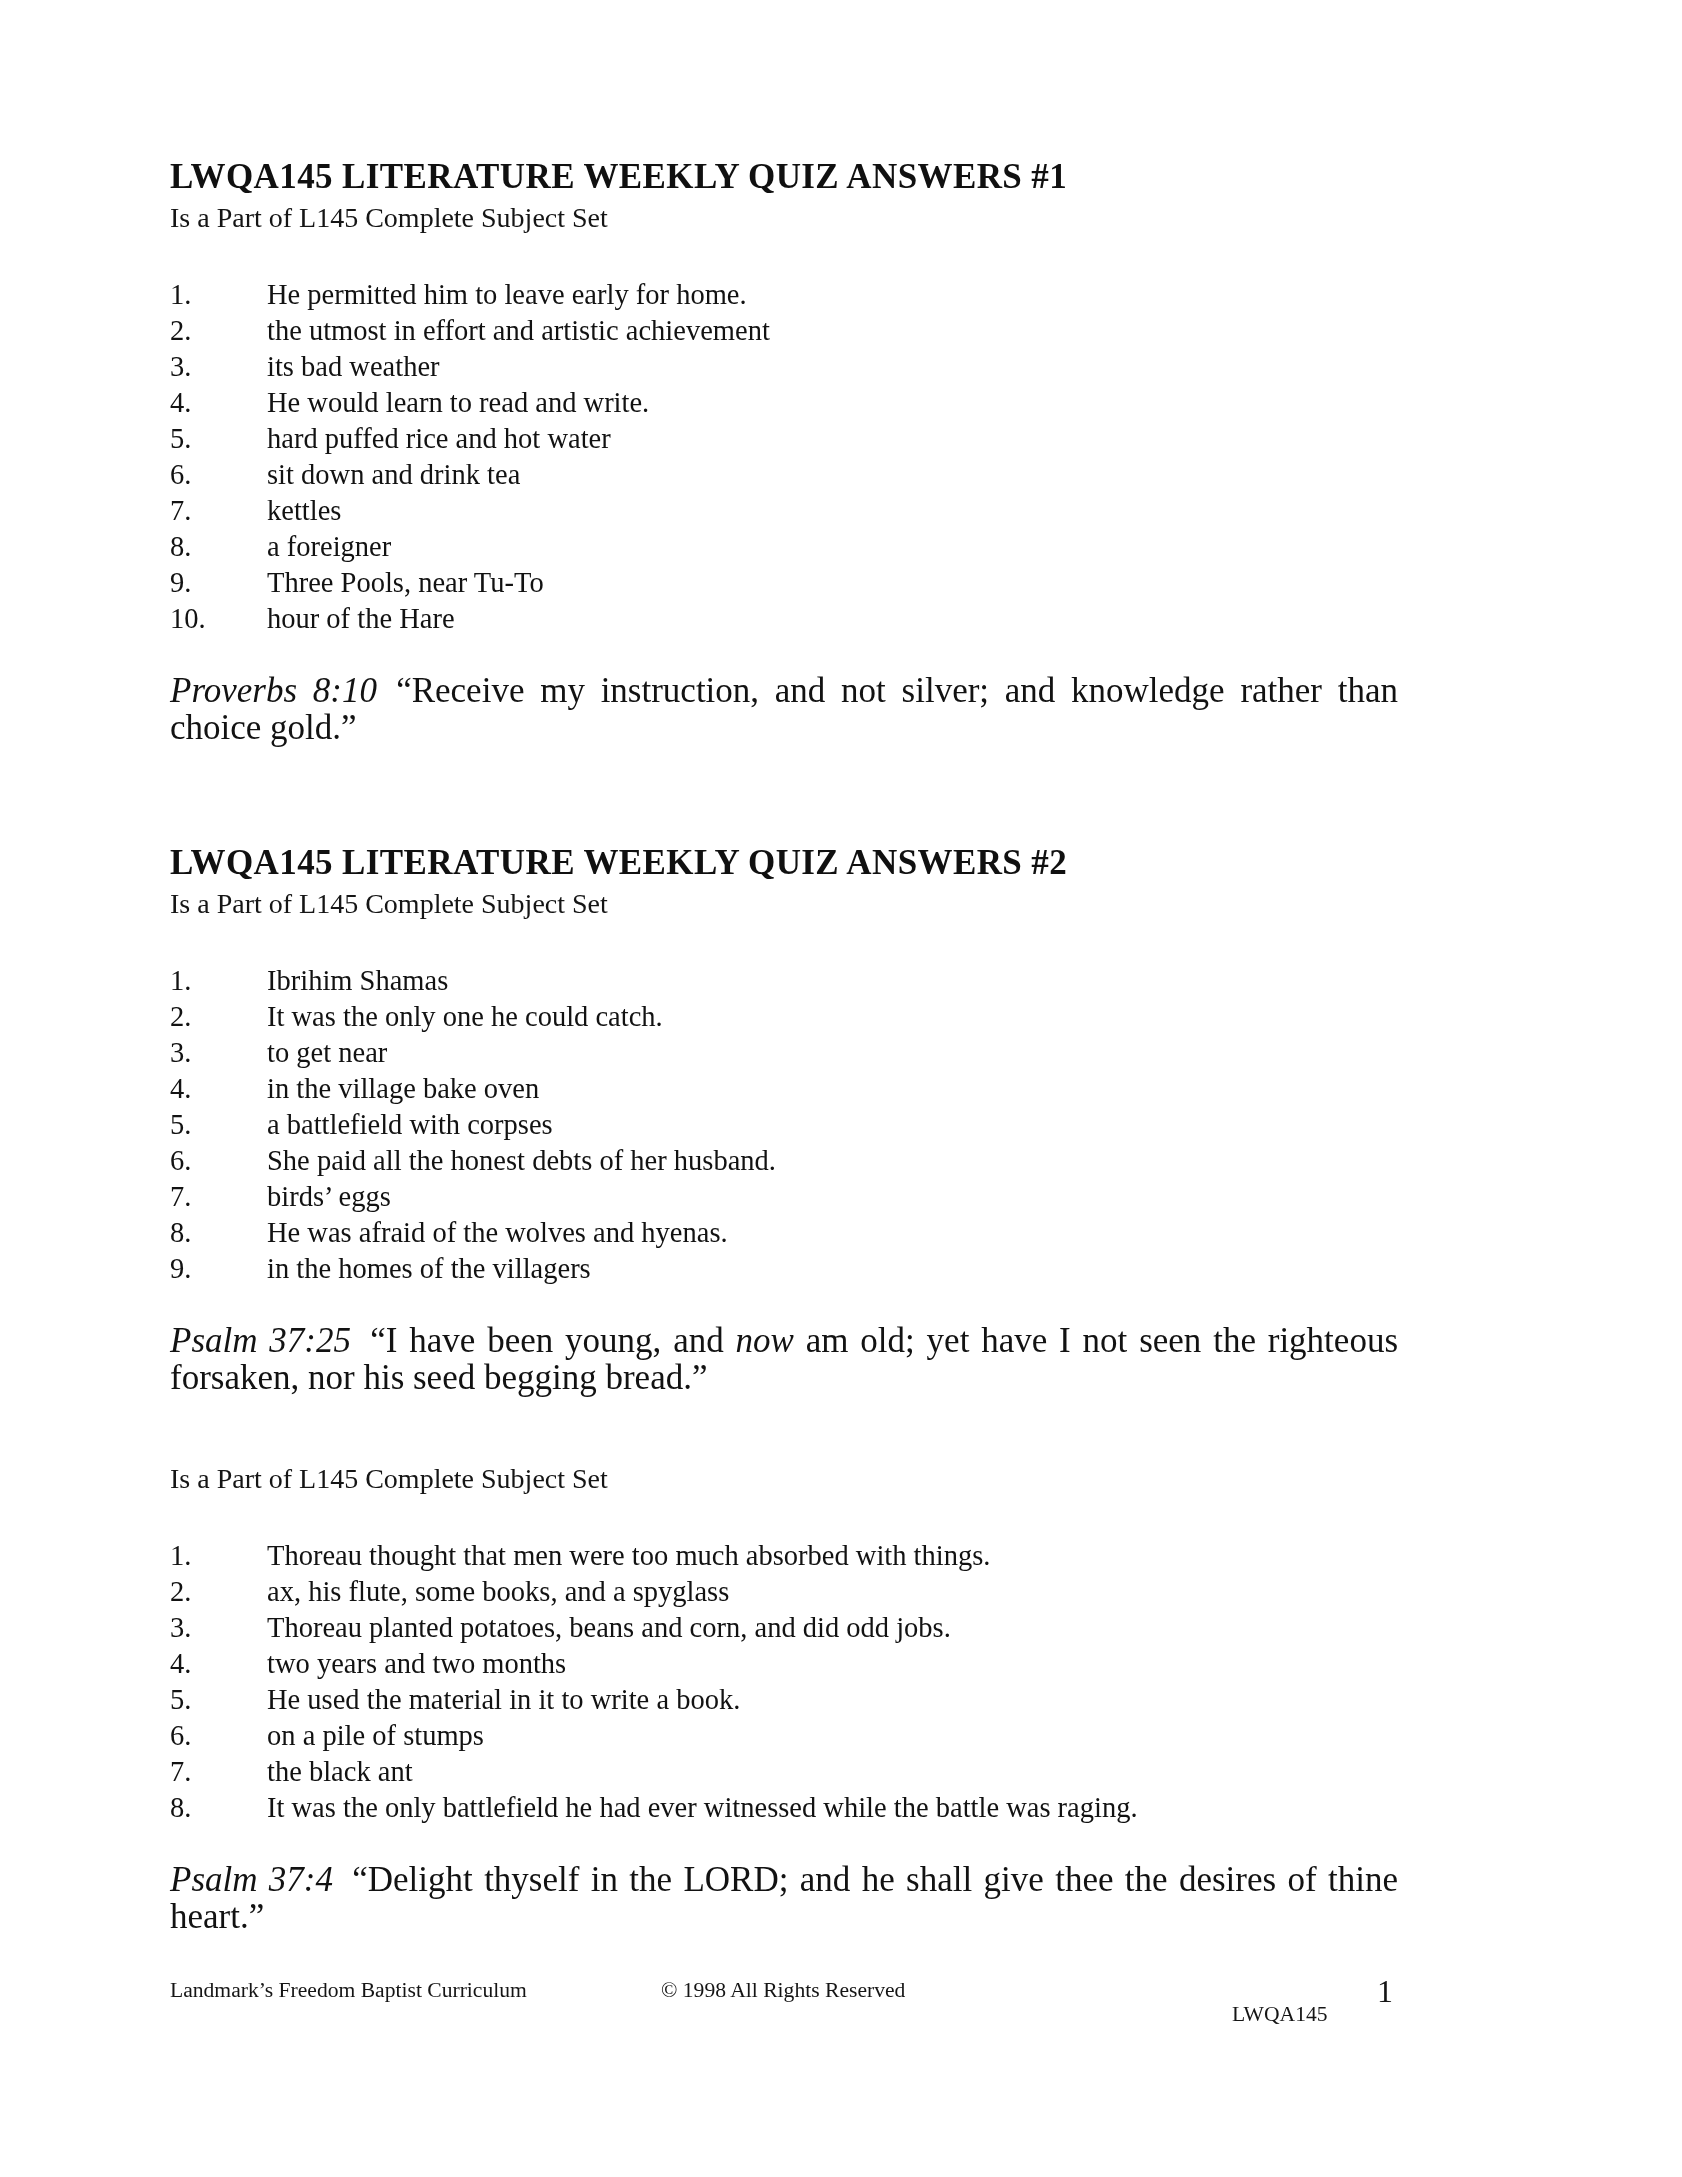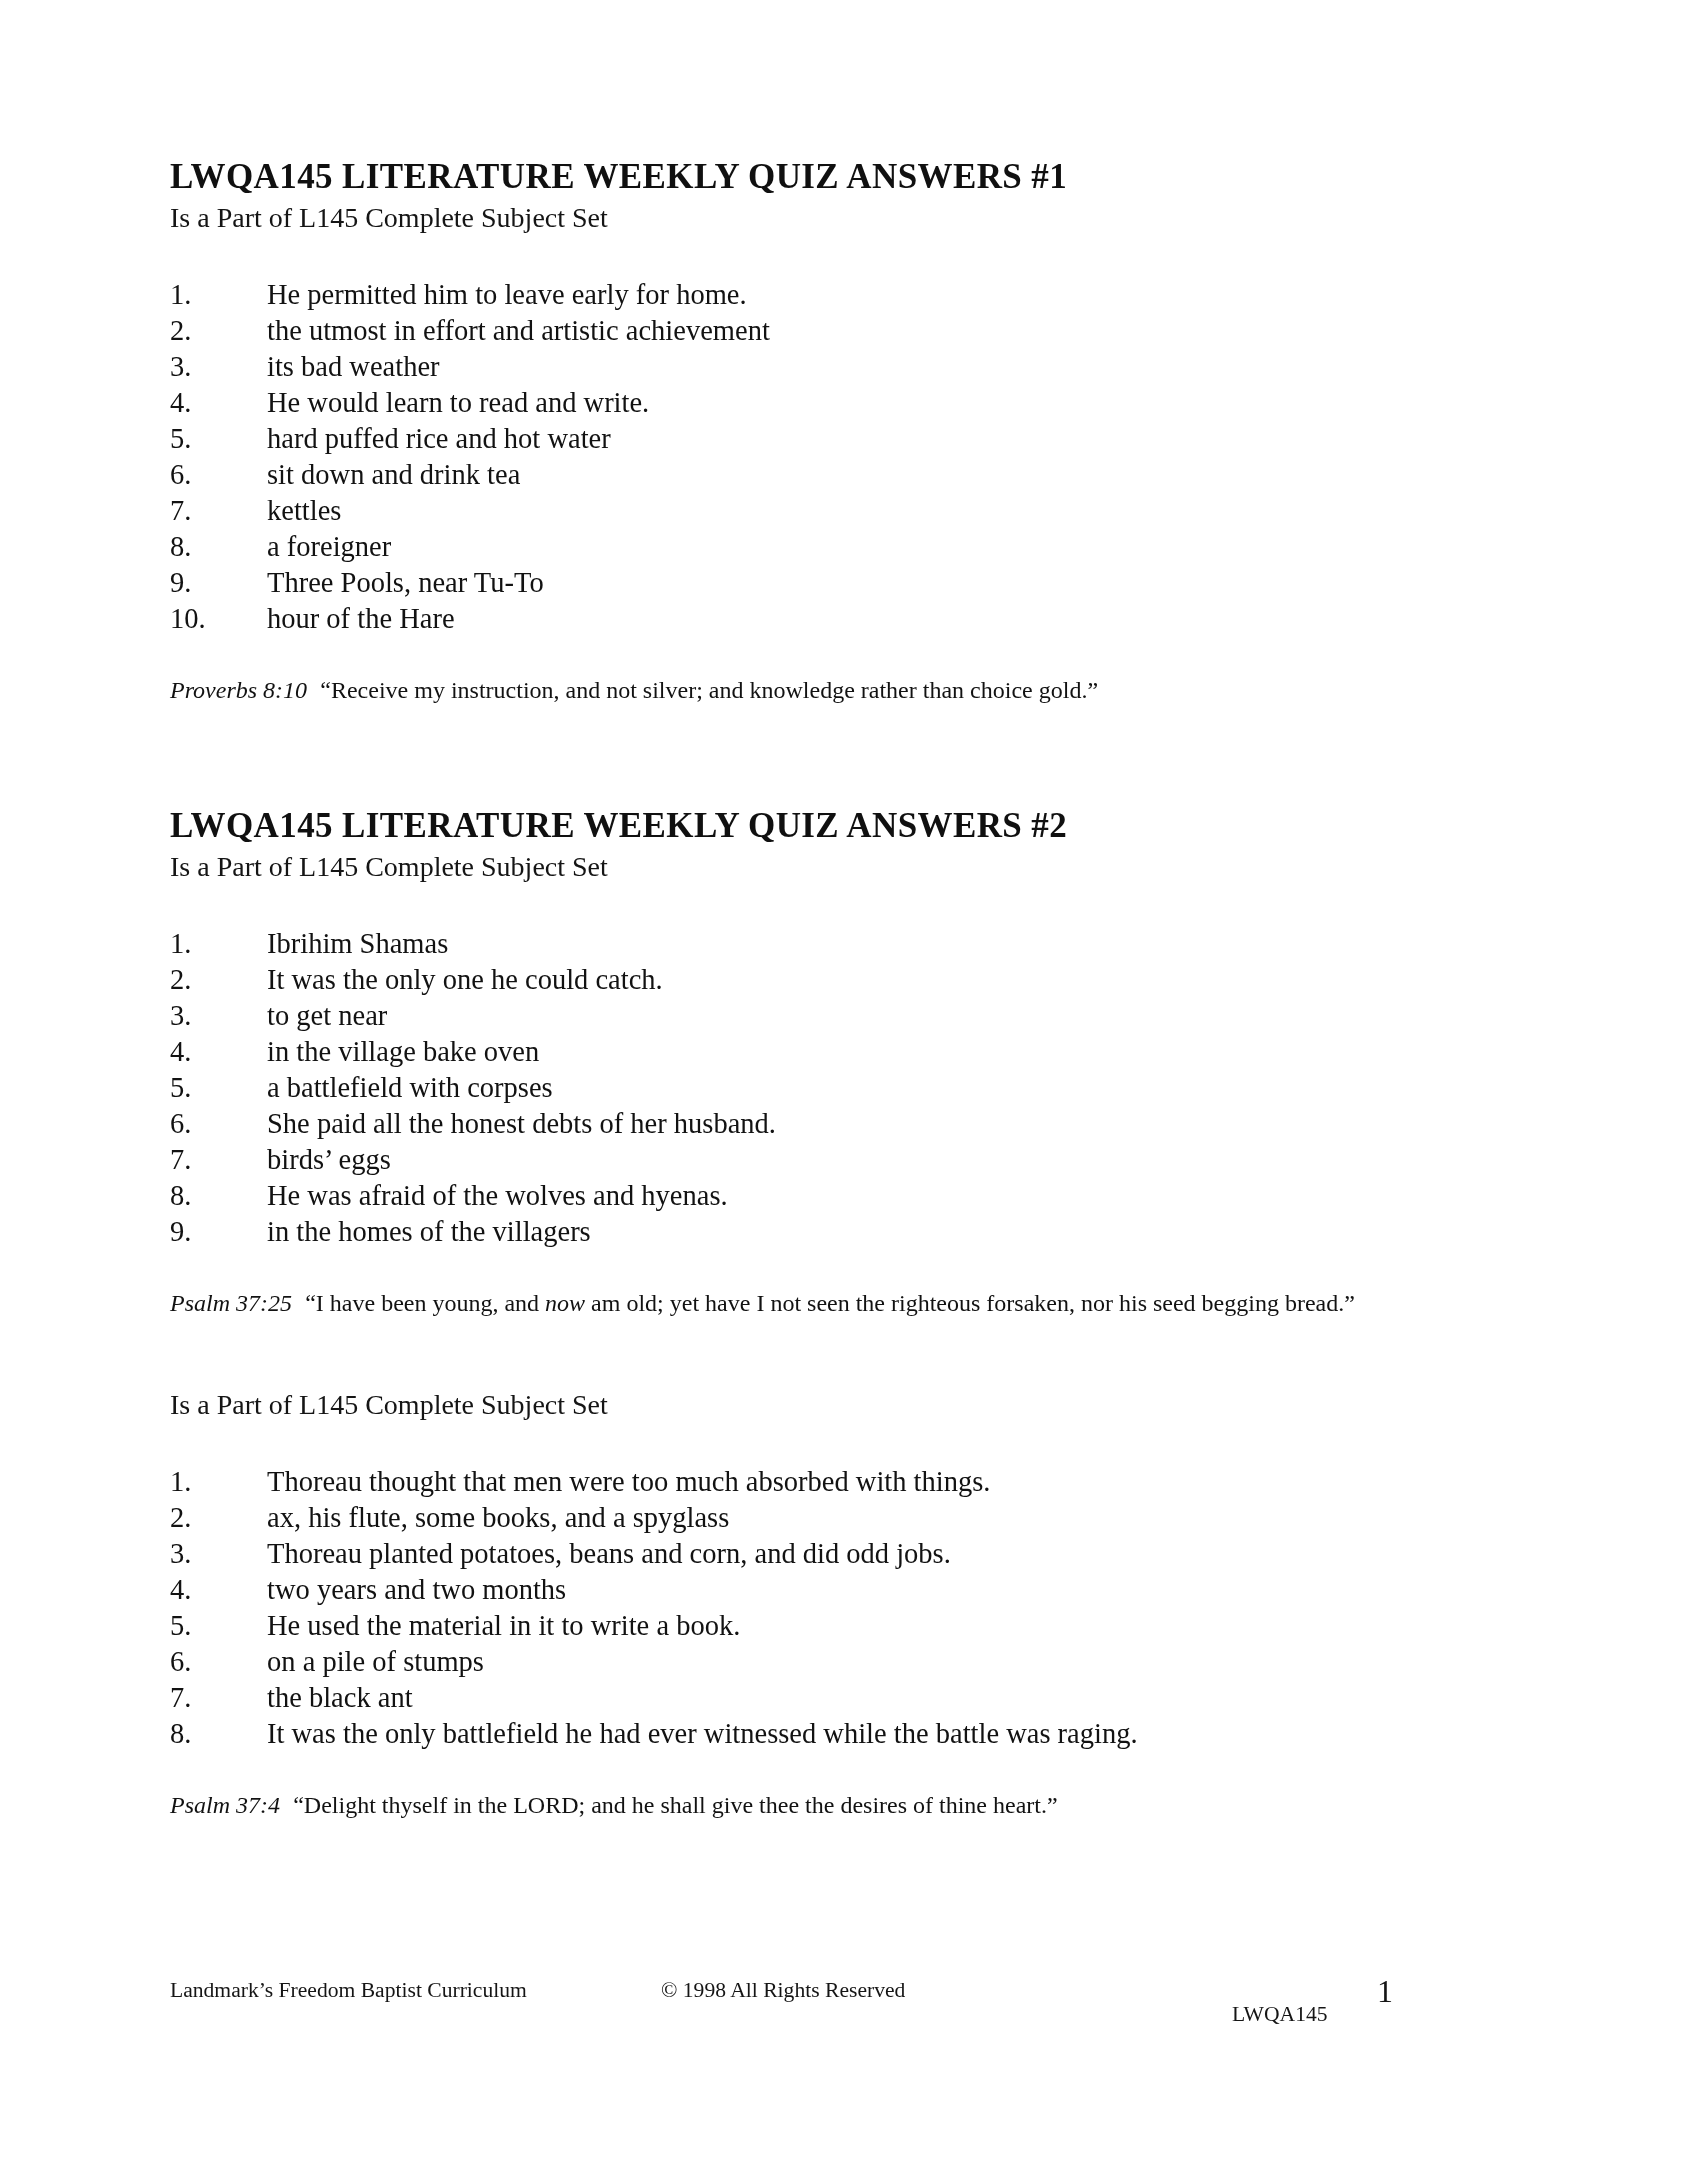--- a/index.html
+++ b/index.html
@@ -48,21 +48,21 @@
   }
   .answer-num {
     width: 97px;
     flex-shrink: 0;
   }
   .answer-text { flex: 1; }
 
   .quote {
     margin: 35px 4px 0 0;
     max-width: 1228px;
-    font-size: 24px;
+    font-size: 35px;
     line-height: 37px;
     text-align: justify;
     color: #121212;
   }
   .quote .ref {
     font-style: italic;
     margin-right: 0.55em;
   }
   .italic { font-style: italic; }
 

